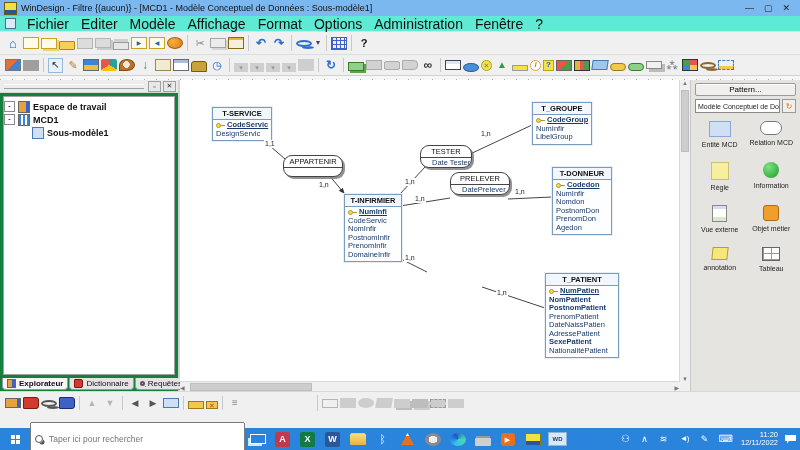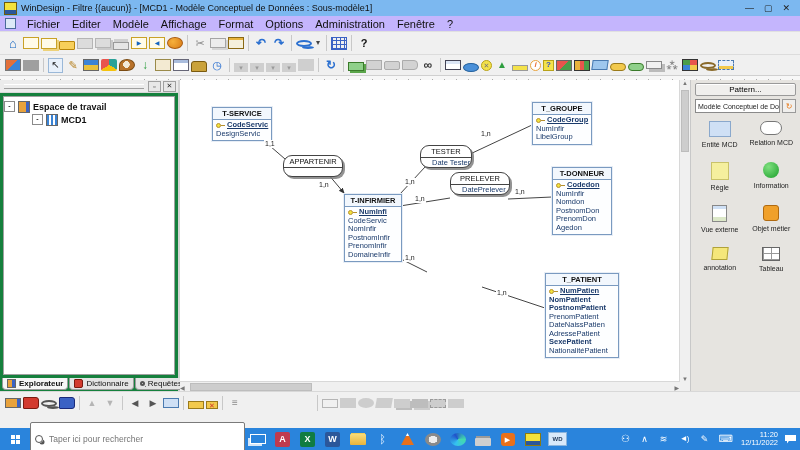--- a/index.html
+++ b/index.html
@@ -4,21 +4,21 @@
 <style>
   html,body{margin:0;padding:0}
   body{width:800px;height:450px;overflow:hidden;font-family:"Liberation Sans",sans-serif;background:#f0f0f0;-webkit-font-smoothing:antialiased}
   .app{position:relative;width:800px;height:450px;background:#f0f0f0}
   
   .titlebar{height:16px;background:#7cb8f0;display:flex;align-items:center;padding:0 4px;font-size:9px;color:#111}
   .app-icon{width:11px;height:11px;background:#f2e23c;border:1px solid #6a5a10;box-shadow:inset 0 -4px 0 #2b579a;margin-right:4px}
   .tb-controls{margin-left:auto;display:flex;gap:10px;font-size:9px;color:#222;padding-right:6px}
   .tb-controls span{cursor:default}
   
-  .menubar{height:15px;background:#c4b5fd;display:flex;align-items:center;font-size:11px;border-bottom:1px solid #e0e0e0;padding-left:2px}
+  .menubar{height:15px;background:#5eead4;display:flex;align-items:center;font-size:14px;border-bottom:1px solid #e0e0e0;padding-left:2px}
   .mdi-icon{width:9px;height:9px;border:1px solid #4a6a9a;background:#dce9f7;margin:0 5px 0 3px}
   .menu-item{padding:0 6px;color:#111}
   
   .toolbar{display:flex;align-items:center;background:#f0f0f0;padding-left:4px}
   .tb1{height:22px;border-bottom:1px solid #dcdcdc}
   .tb2{height:20px;border-bottom:1px solid #d0d0d0}
   .tbi{min-width:16px;height:16px;margin:0 1px;display:inline-flex;align-items:center;justify-content:center;font-size:10px;line-height:1;box-sizing:border-box}
   .ruler{height:7px;background:#f7f7f7;border-bottom:1px solid #cfcfcf;background-image:repeating-linear-gradient(90deg,#aaa 0 1px,transparent 1px 12px);background-size:100% 4px;background-position:0 3px;background-repeat:no-repeat}
   
   .main{position:absolute;top:80px;left:0;right:0;bottom:58px;display:flex}
@@ -213,24 +213,28 @@
         <span class="lp-grip"></span>
         <span class="lp-btn">▫</span>
         <span class="lp-btn">✕</span>
       </div>
       <div class="tree">
         <div class="tnode">
           <span class="texp">-</span>
           <span class="tico ico-workspace"></span>
           <span>Espace de travail</span>
         </div>
-        <div class="tnode" style="padding-left:28px">
+        <div class="tnode" style="padding-left:0">
           <span class="texp">-</span>
           <span class="tico ico-mcd"></span>
           <span>MCD1</span>
+        </div>
+        <div class="tnode" style="padding-left:28px">
+          <span class="tico ico-submodel"></span>
+          <span>Sous-modèle1</span>
         </div>
       </div>
       <div class="tabs">
 
       <span class="tab active">
             <span class="tab-ic" style="background:#e8a23c;box-shadow:inset -3px 0 0 #3b62c4;border:1px solid #666"></span>
             <span>Explorateur</span>
           </span>
           <span class="tab">
             <span class="tab-ic" style="background:#d23a2e;border:1px solid #7a1a10;border-radius:1px 2px 2px 1px"></span>

